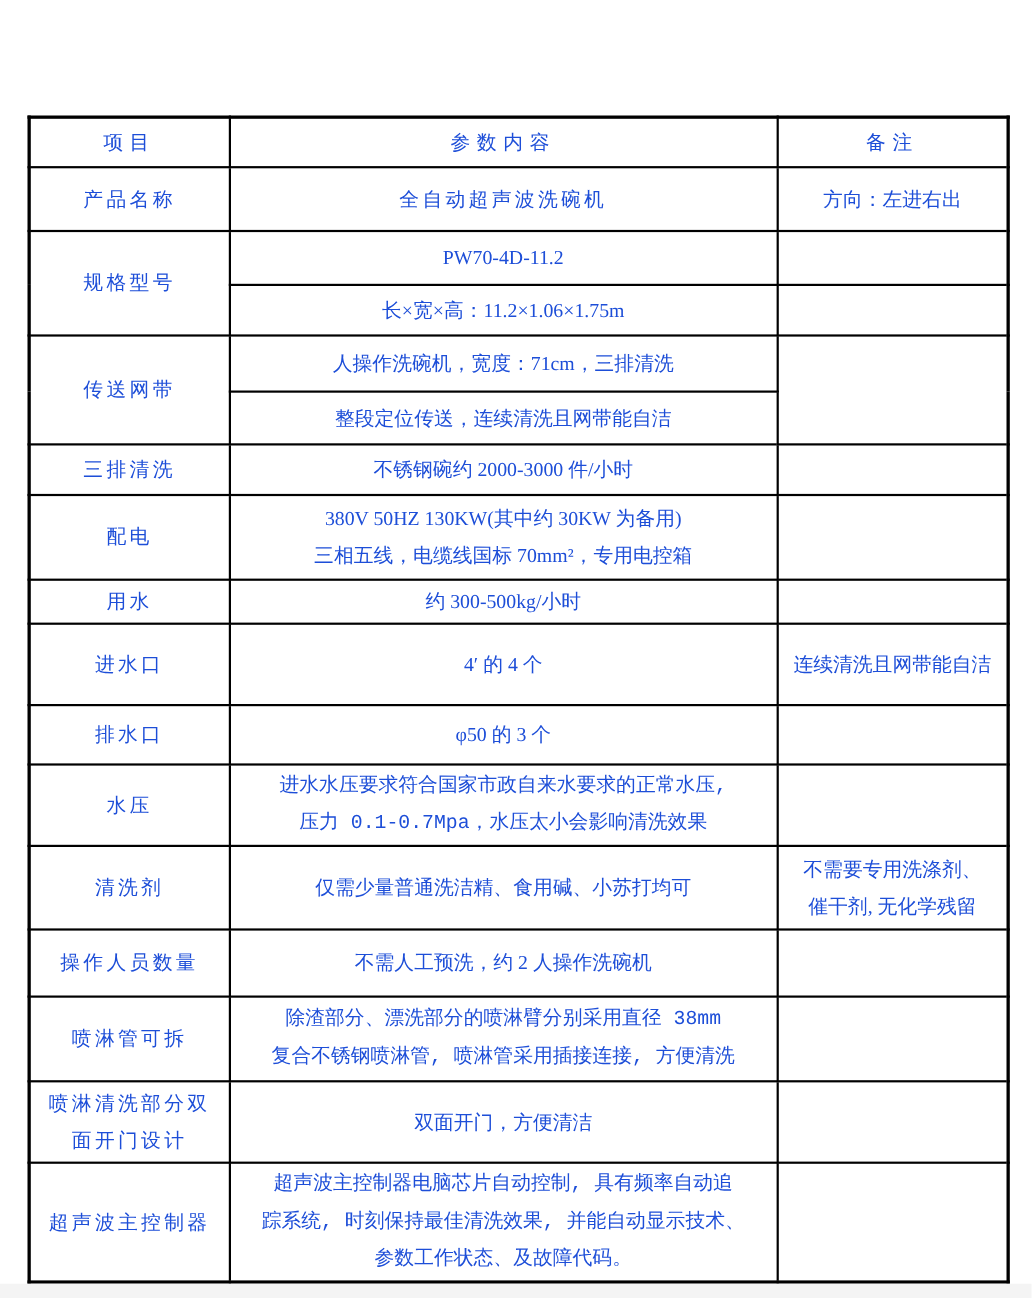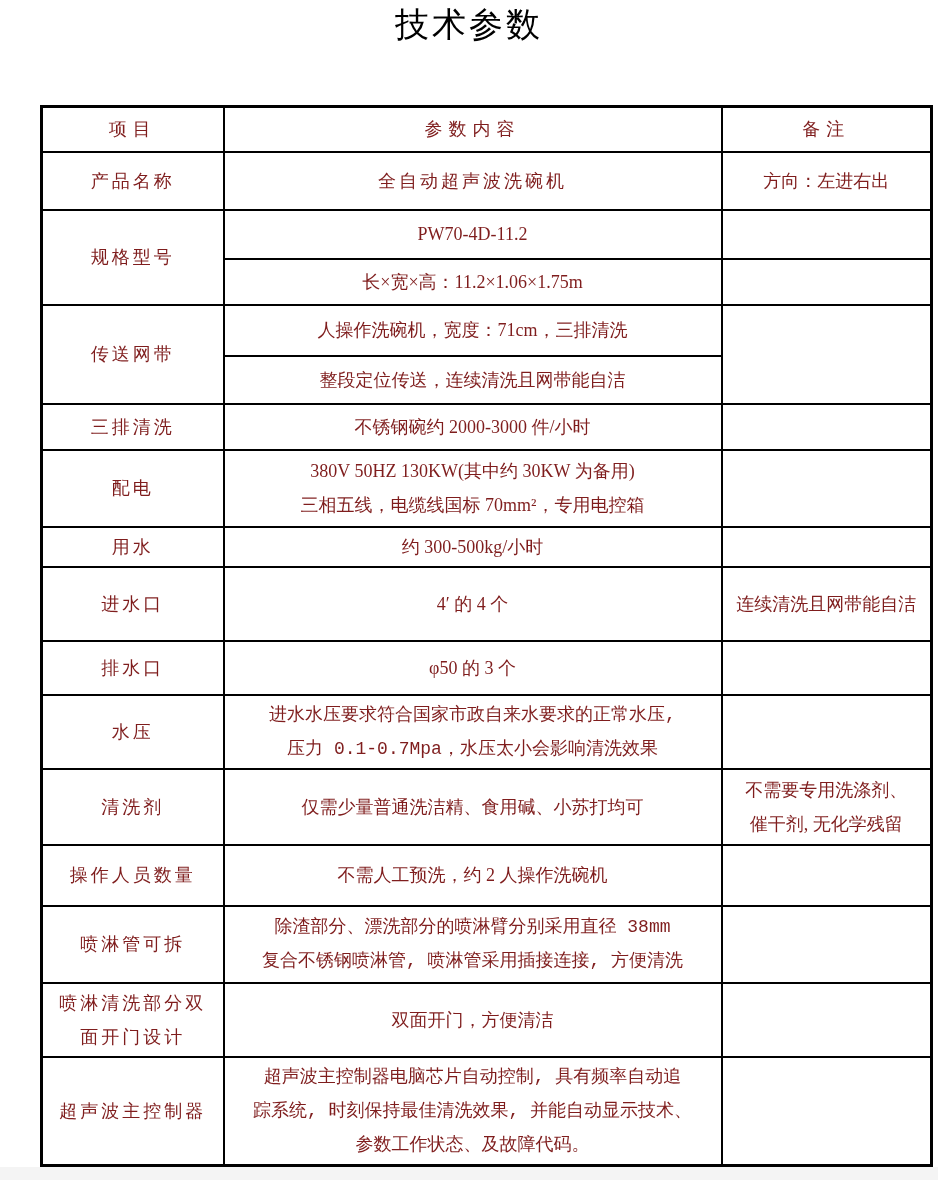--- a/index.html
+++ b/index.html
@@ -18,28 +18,28 @@
     left: 0;
     width: 938px;
     text-align: center;
     font-size: 34px;
     font-weight: normal;
     letter-spacing: 3px;
     color: #000;
   }
   table.spec {
     position: absolute;
-    left: 40px;
+    left: 25px;
     top: 105px;
     width: 890px;
     border-collapse: collapse;
     table-layout: fixed;
     border: 3px solid #000;
     font-size: 18px;
-    color: #7f1d1d;
+    color: #1d4ed8;
   }
   .spec th, .spec td {
     border: 2px solid #000;
     padding: 2px 10px;
     text-align: center;
     vertical-align: middle;
     font-weight: normal;
     line-height: 34px;
     overflow: hidden;
   }
@@ -56,21 +56,20 @@
     width: 938px;
     height: 13px;
     background: #f4f4f4;
   }
 </style>
 </head>
 <body>
 
 <div class="doc">
 
-  <h1 class="title">技术参数</h1>
 
   <table class="spec">
     <colgroup>
       <col style="width:182px">
       <col style="width:498px">
       <col style="width:210px">
     </colgroup>
 
     <tbody>
         <tr style="height:45px">

